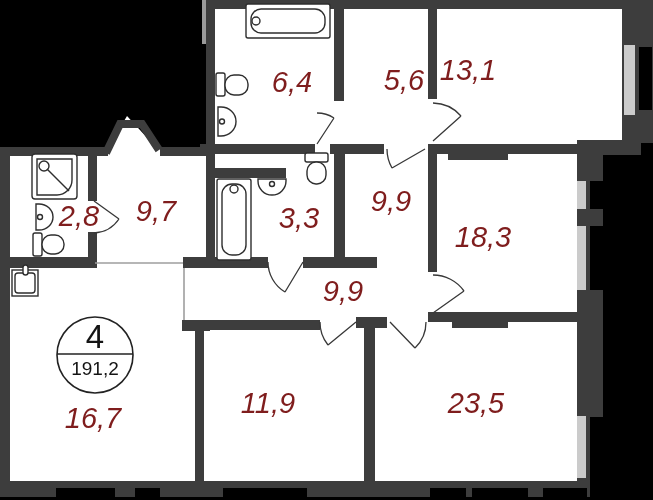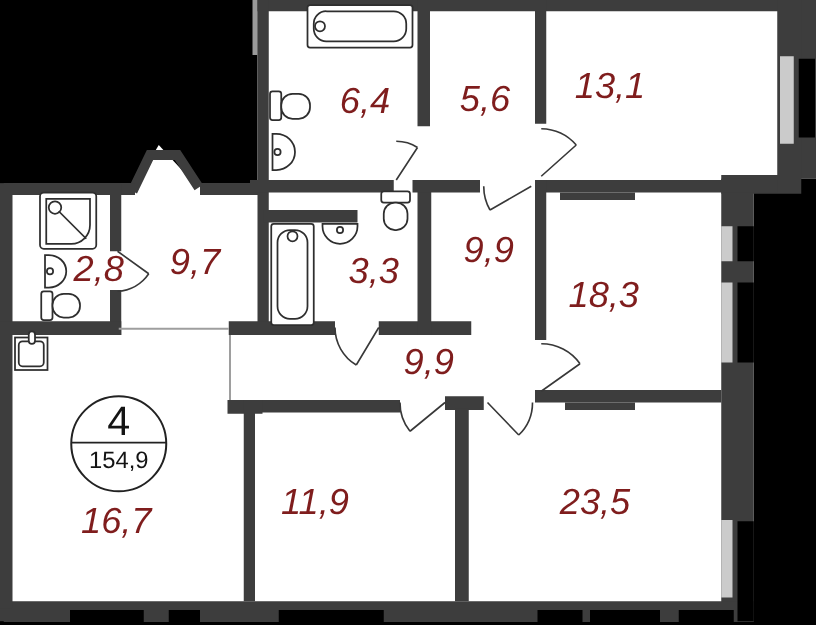--- a/index.html
+++ b/index.html
@@ -175,28 +175,28 @@
       </g>
     </g>
 
     <g>
       <circle cx="95" cy="355" r="38" fill="#ffffff" stroke="#222222" stroke-width="1.6"></circle>
       <line x1="57" y1="354" x2="133" y2="354" stroke="#222222" stroke-width="1.4"></line>
     </g>
   </svg>
 
   <div class="lbl" style="left:292px;top:82px">6,4</div>
-  <div class="lbl" style="left:388px;top:80px">5,6</div>
-  <div class="lbl" style="left:488px;top:70px">13,1</div>
+  <div class="lbl" style="left:404px;top:80px">5,6</div>
+  <div class="lbl" style="left:468px;top:70px">13,1</div>
   <div class="lbl" style="left:79px;top:216px">2,8</div>
   <div class="lbl" style="left:156px;top:211px">9,7</div>
   <div class="lbl" style="left:299px;top:218px">3,3</div>
   <div class="lbl" style="left:391px;top:201px">9,9</div>
   <div class="lbl" style="left:483px;top:237px">18,3</div>
   <div class="lbl" style="left:343px;top:291px">9,9</div>
   <div class="lbl" style="left:93px;top:418px">16,7</div>
-  <div class="lbl" style="left:252px;top:403px">11,9</div>
+  <div class="lbl" style="left:268px;top:403px">11,9</div>
   <div class="lbl" style="left:476px;top:403px">23,5</div>
 
   <div class="circle-rooms" style="left:95px;top:337px">4</div>
-  <div class="circle-area" style="left:95px;top:369px">154,9</div>
+  <div class="circle-area" style="left:95px;top:369px">191,2</div>
 
 </div>
 
 </body></html>

